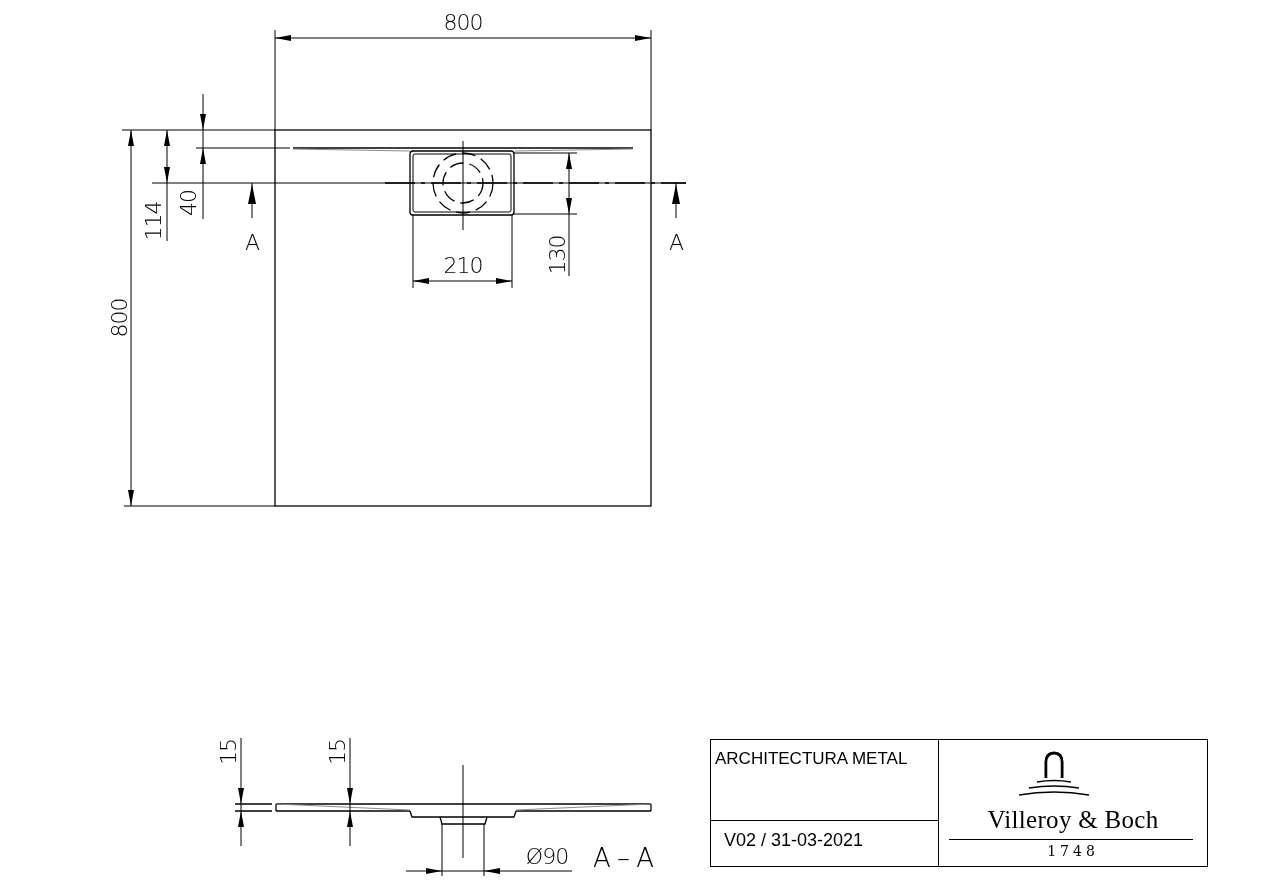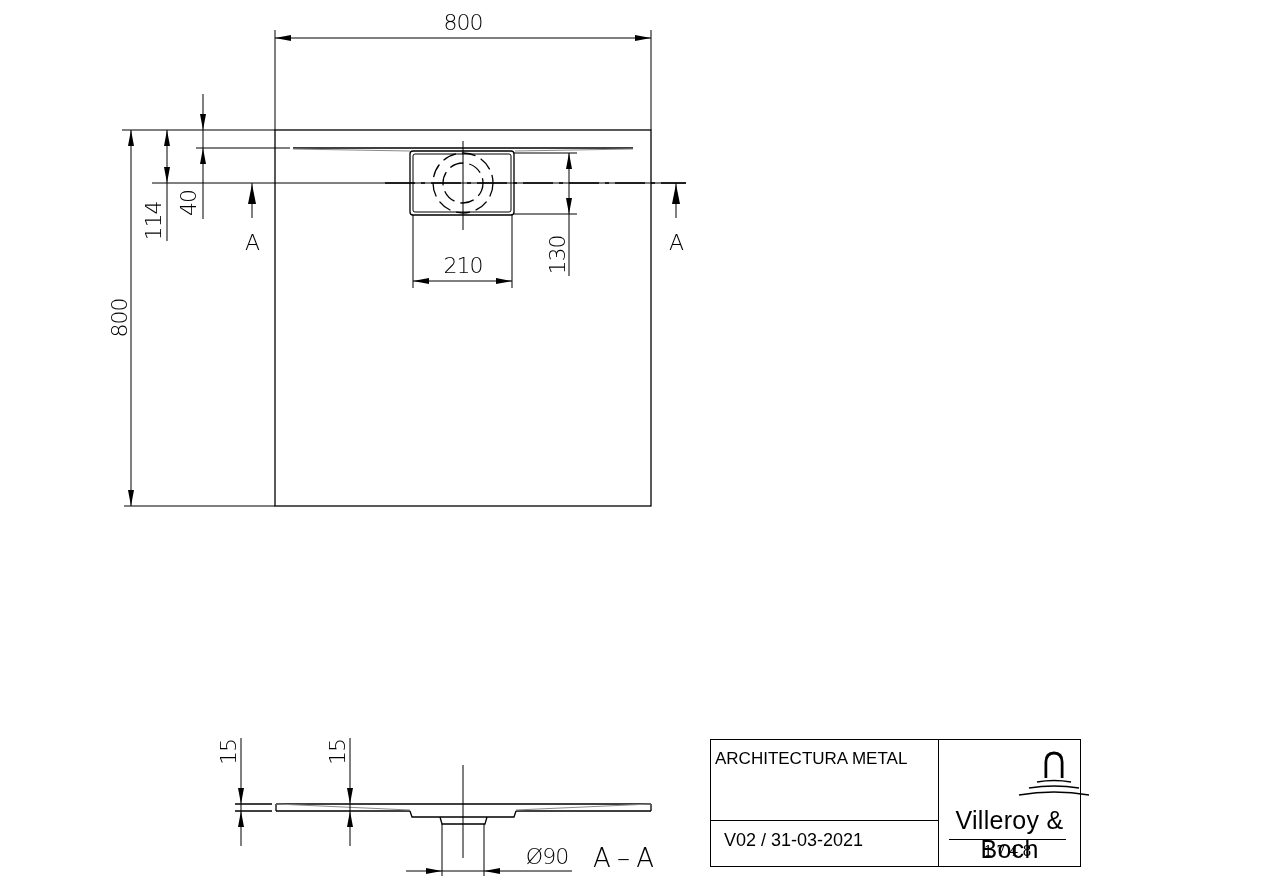--- a/index.html
+++ b/index.html
@@ -36,21 +36,21 @@
     }
     .dimtxt.sect {
       font-size: 26px;
     }
 
     
     #title-block {
       position: absolute;
       left: 710px;
       top: 739px;
-      width: 371px;
+      width: 498px;
       height: 128px;
       border: 1.3px solid #000;
       box-sizing: border-box;
       display: flex;
     }
     #tb-left {
       width: 227px;
       border-right: 1.3px solid #000;
       display: flex;
       flex-direction: column;
@@ -85,21 +85,21 @@
       top: 8px;
       width: 110px;
       height: 52px;
     }
     #logo-name {
       position: absolute;
       left: 0;
       right: 0;
       top: 66px;
       text-align: center;
-      font-family: Liberation Sans, sans-serif;
+      font-family: Liberation Serif, serif;
       font-size: 25px;
       letter-spacing: 0.3px;
       color: #000;
     }
     #logo-rule {
       position: absolute;
       left: 10px;
       right: 14px;
       top: 99px;
       border-top: 1px solid #000;

